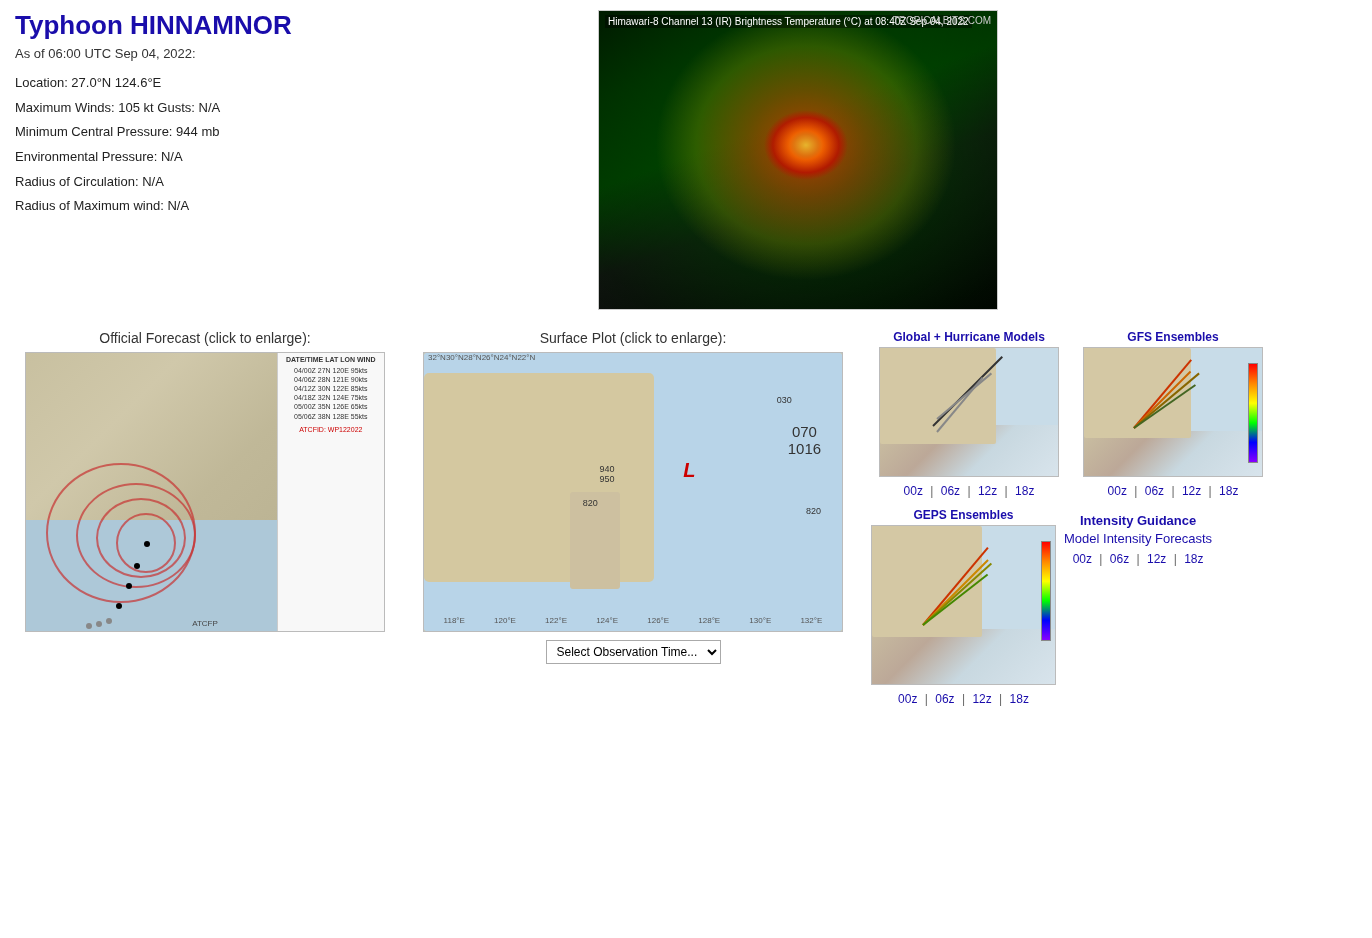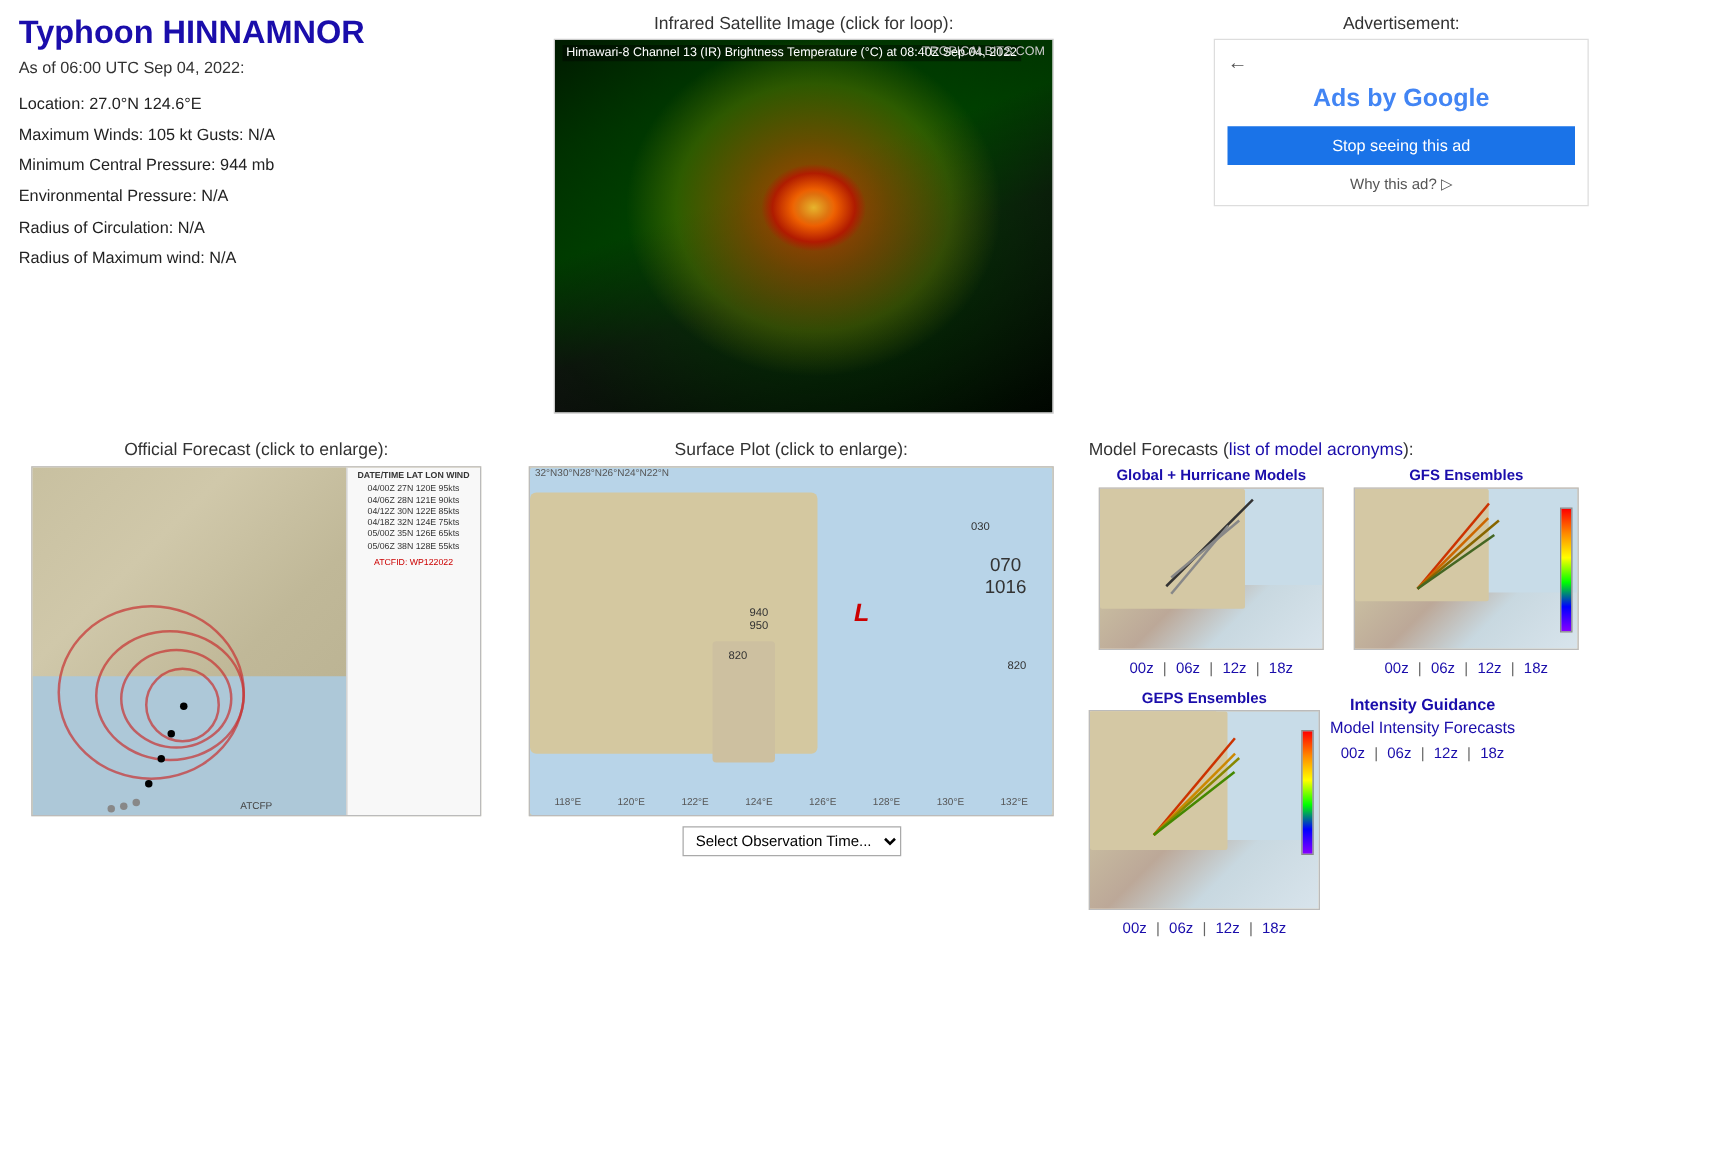--- a/index.html
+++ b/index.html
@@ -415,39 +415,27 @@
         <div>Location: 27.0°N 124.6°E</div>
         <div>Maximum Winds: 105 kt  Gusts: N/A</div>
         <div>Minimum Central Pressure: 944 mb</div>
         <div>Environmental Pressure: N/A</div>
         <div>Radius of Circulation: N/A</div>
         <div>Radius of Maximum wind: N/A</div>
       </div>
     </div>
 
     <div class="center-image-section">
-      <div class="section-label">Infrared Satellite Image (click for loop):</div>
       <div class="satellite-image">
         <div class="sat-bg"></div>
         <div class="sat-label">Himawari-8 Channel 13 (IR) Brightness Temperature (°C) at 08:40Z Sep 04, 2022</div>
         <div class="sat-label2">TROPICALBITS.COM</div>
       </div>
     </div>
 
-    <div class="right-ad-section">
-      <div class="ad-label">Advertisement:</div>
-      <div class="ad-box">
-        <button class="ad-back-btn">←</button>
-        <div class="ads-by-google">
-          <span>Ads by </span><span>Google</span>
-        </div>
-        <button class="stop-seeing-btn">Stop seeing this ad</button>
-        <div class="why-this-ad">Why this ad? ▷</div>
-      </div>
-    </div>
 
   </div>
 
   <div class="bottom-section">
 
     <div class="forecast-section">
       <div class="section-title">Official Forecast (click to enlarge):</div>
       <div class="map-placeholder forecast-map">
         <div class="forecast-map-left">
 
@@ -526,23 +514,20 @@
           <option>Select Observation Time...</option>
           <option>00Z Sep 04</option>
           <option>06Z Sep 04</option>
           <option>12Z Sep 04</option>
           <option>18Z Sep 04</option>
         </select>
       </div>
     </div>
 
     <div class="model-section">
-      <div class="model-title">
-        <span>Model Forecasts (</span><a href="#">list of model acronyms</a><span>):</span>
-      </div>
 
       <div class="model-grid">
 
         <div class="model-item">
           <div class="model-item-title">Global + Hurricane Models</div>
           <div class="model-img">
             <div class="model-img-inner">
               <div style="position:absolute;top:2px;left:2px;font-size:7px;font-weight:bold;color:#000;">12W HINNAMNOR - Model Track Guidance</div>
               <div style="position:absolute;top:10px;left:2px;font-size:6px;color:#555;">Initialized at 00z Sep 04 2022</div>
 

